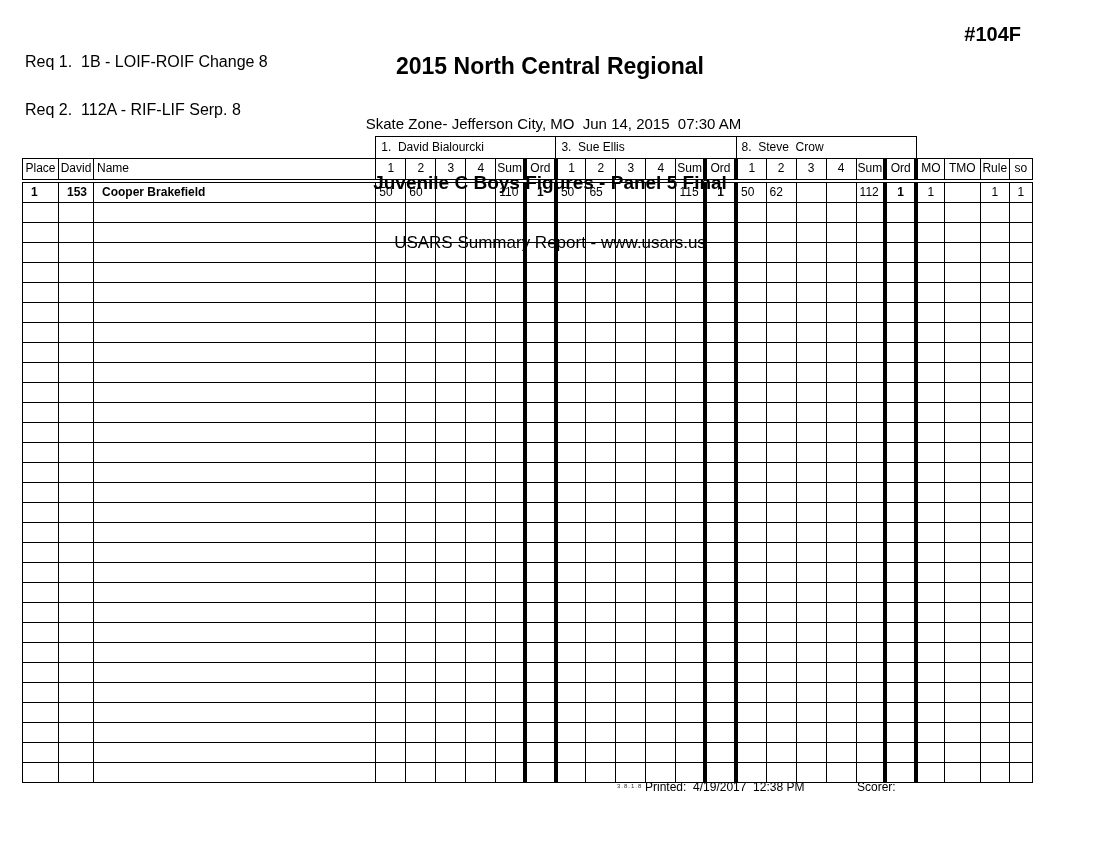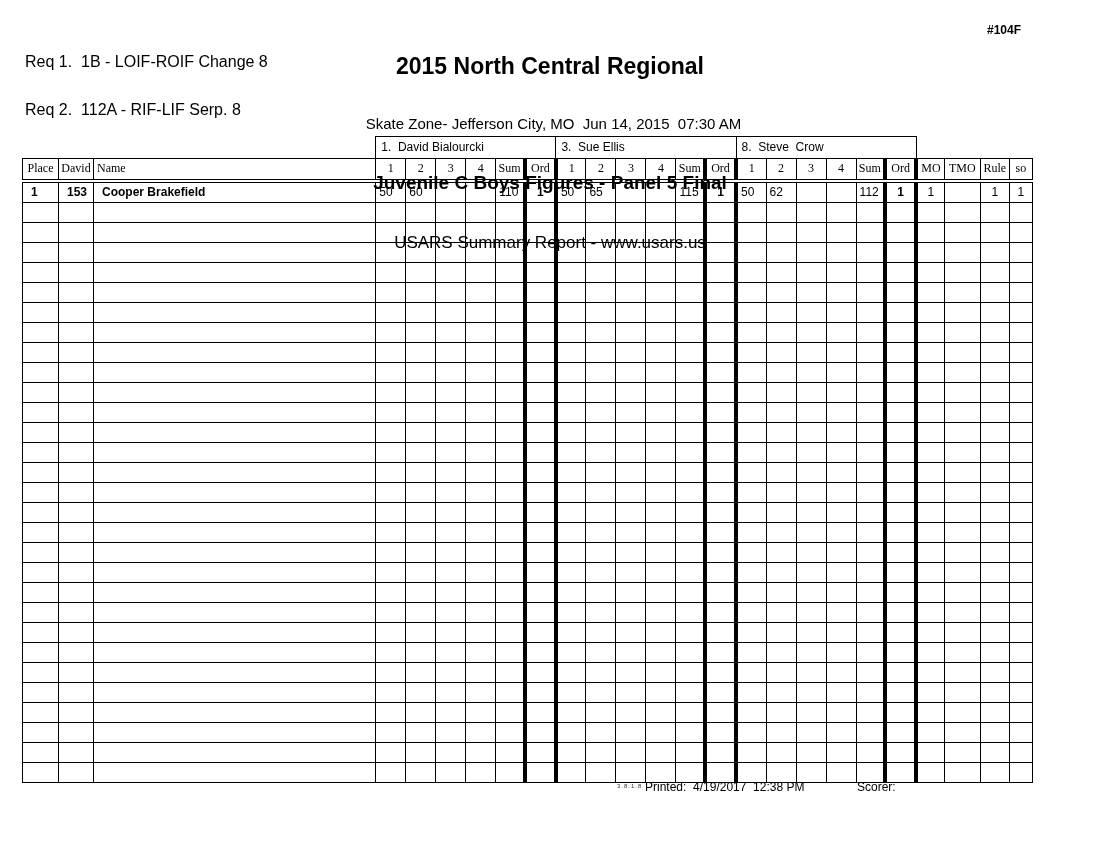--- a/index.html
+++ b/index.html
@@ -21,37 +21,37 @@
     position: absolute; left: 0; right: 0; top: 20px;
     text-align: center; white-space: pre;
   }
   .title       { font-size: 23px; font-weight: bold; line-height: 21px; }
   .subtitle    { font-size: 15px; line-height: 21px; padding-left: 7px; }
   .event-title { font-size: 19px; font-weight: bold; line-height: 25px; }
   .report-type { font-size: 17px; line-height: 23px; }
 
   .doc-number {
     position: absolute; top: 23px; right: 79px;
-    font-size: 12px; font-weight: bold;
+    font-size: 20px; font-weight: bold;
   }
 
   .table-wrap { position: absolute; left: 22px; top: 136px; }
   table {
     border-collapse: collapse; table-layout: fixed;
     width: 1011px; empty-cells: show;
   }
   td {
     border: 1px solid #000;
     font-size: 12px; height: 20px; line-height: 19px;
     padding: 0 1px 0 3px;
     overflow: hidden; white-space: pre;
   }
   tr.judgerow td.spacer  { border: none; }
   tr.judgerow td.judgebox{ height: 22px; padding-left: 5px; margin-left: 39px; }
-  tr.headrow td { border-bottom: 4px double #000; height: 22px; font-family: Liberation Serif, serif; }
+  tr.headrow td { border-bottom: 4px double #000; height: 22px; }
   td.ord  { border-left: 4px solid #000; border-right: 4px solid #000; }
   td.b    { font-weight: bold; }
   td.ctr  { text-align: center; padding: 0; }
   td.al8  { padding-left: 8px; }
   td.name { font-size: 12px; }
 
   .footer-version {
     position: absolute; left: 617px; top: 783px;
     font-size: 6px; color: #333; letter-spacing: 1px;
   }

